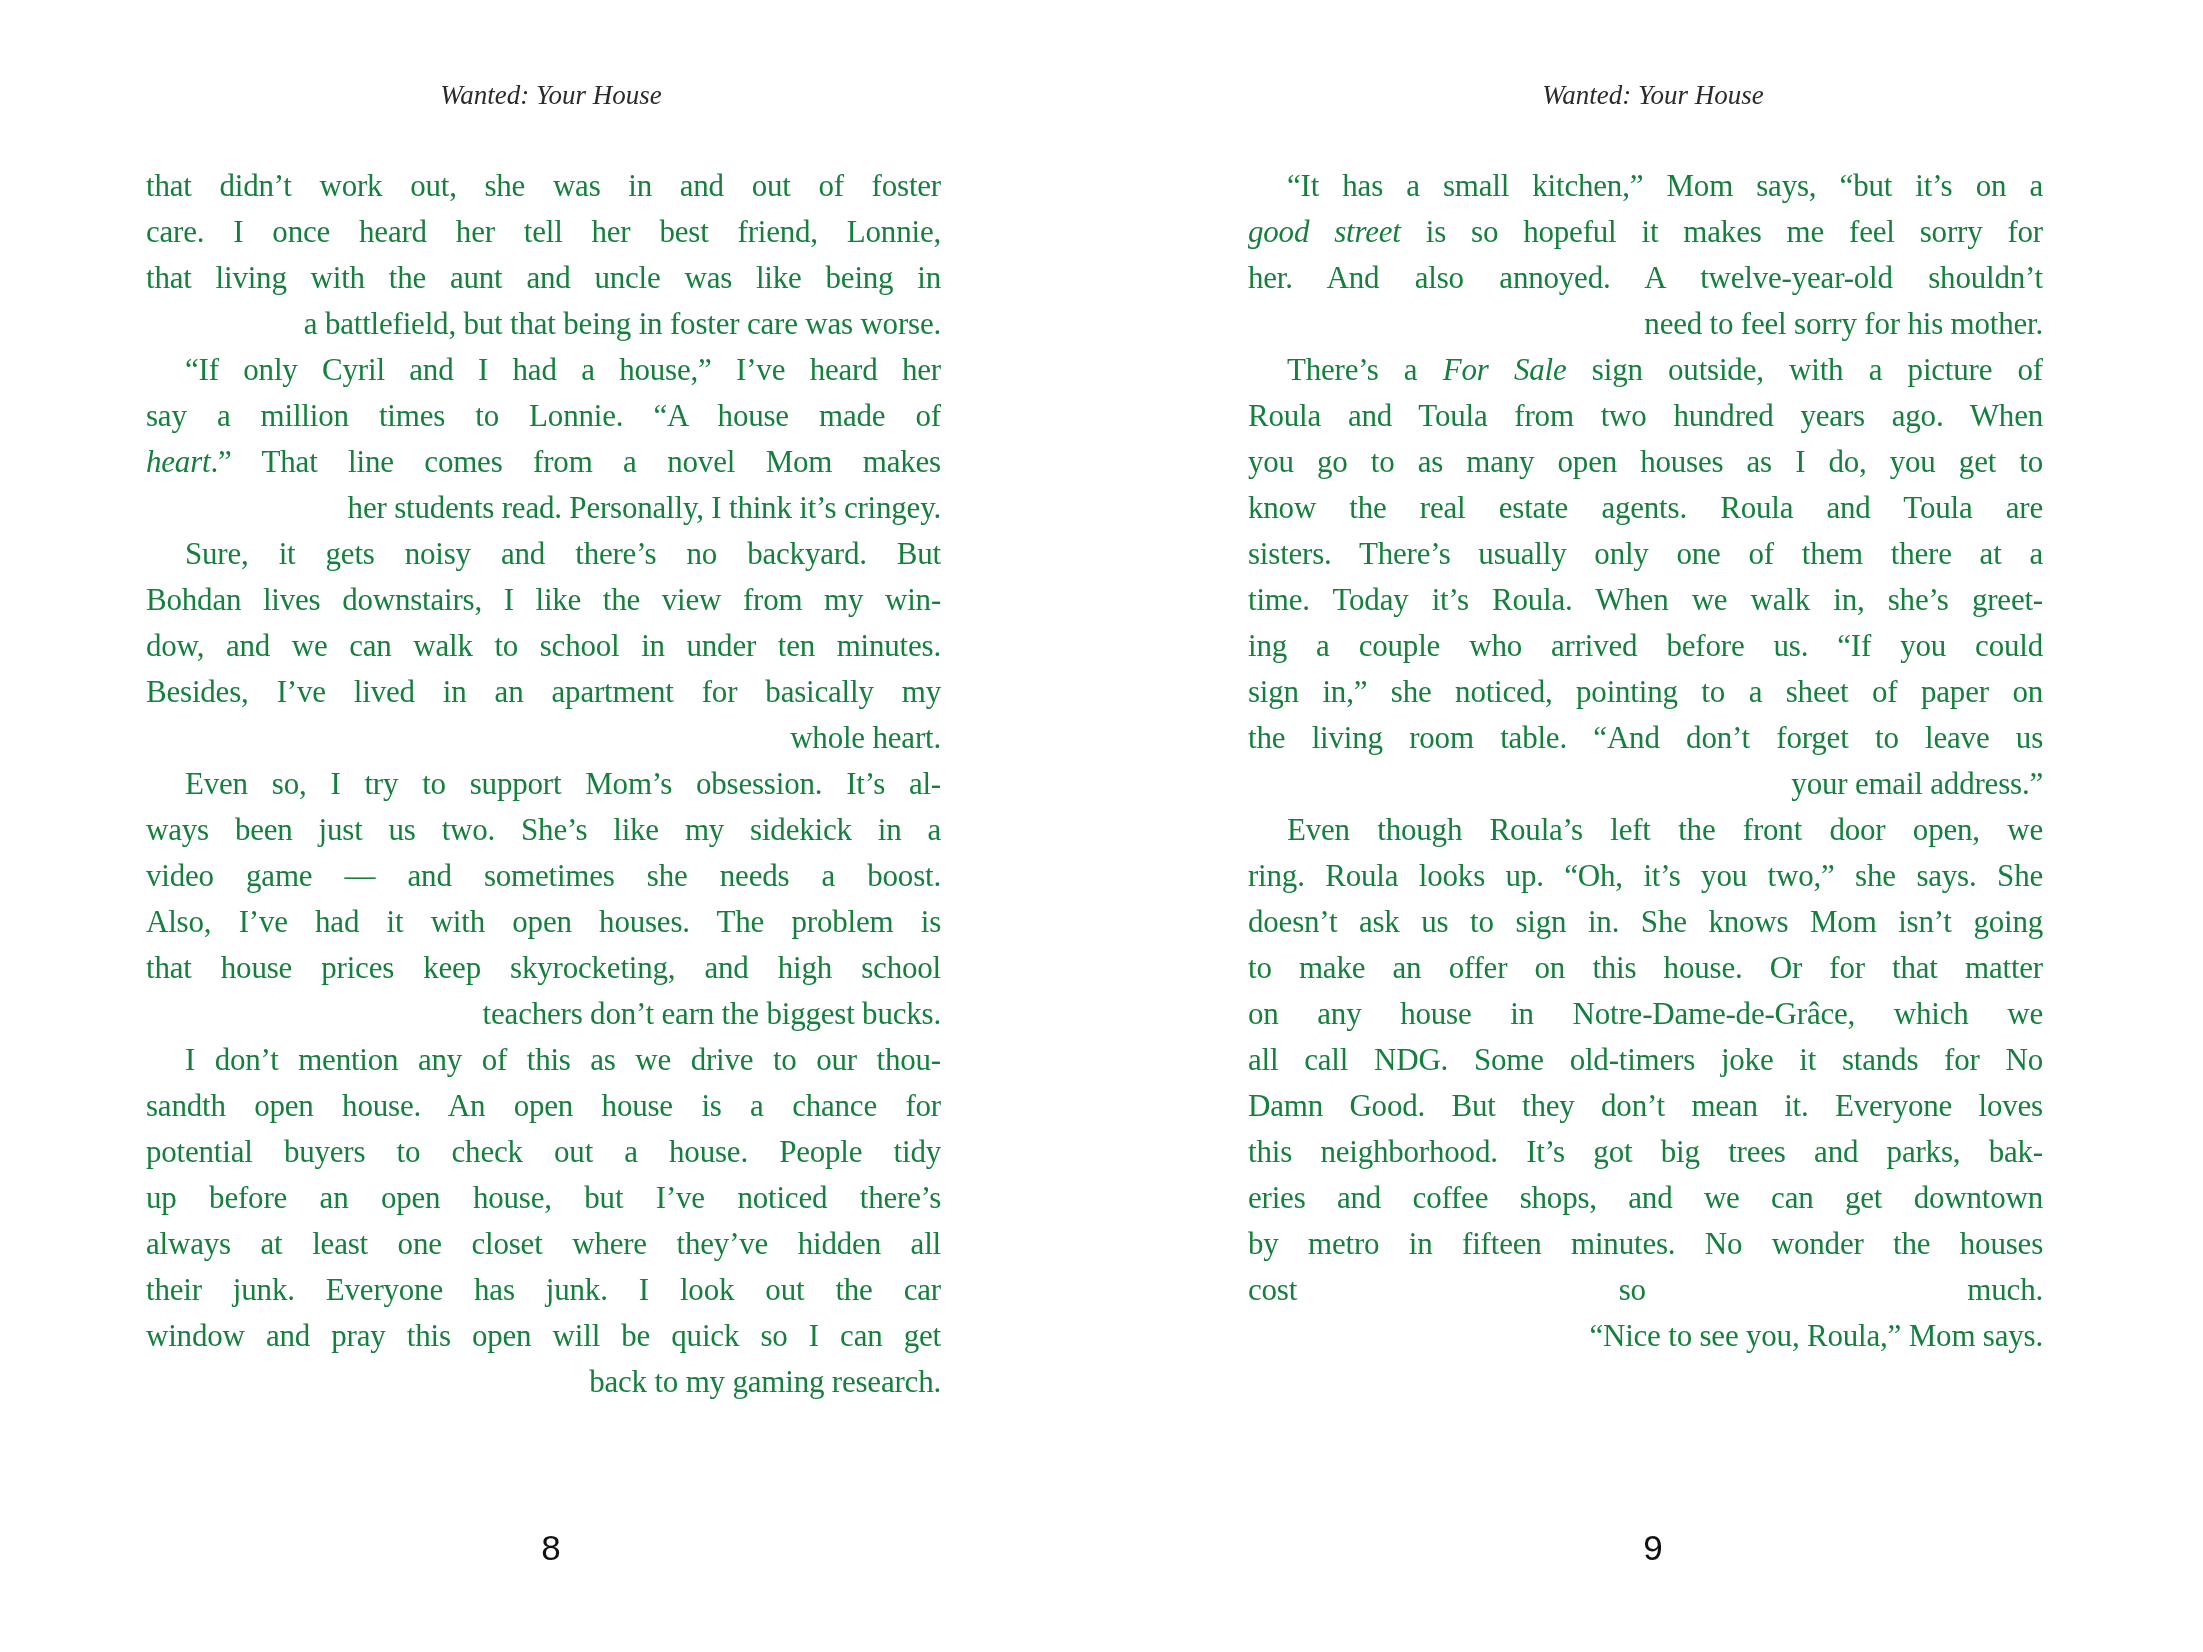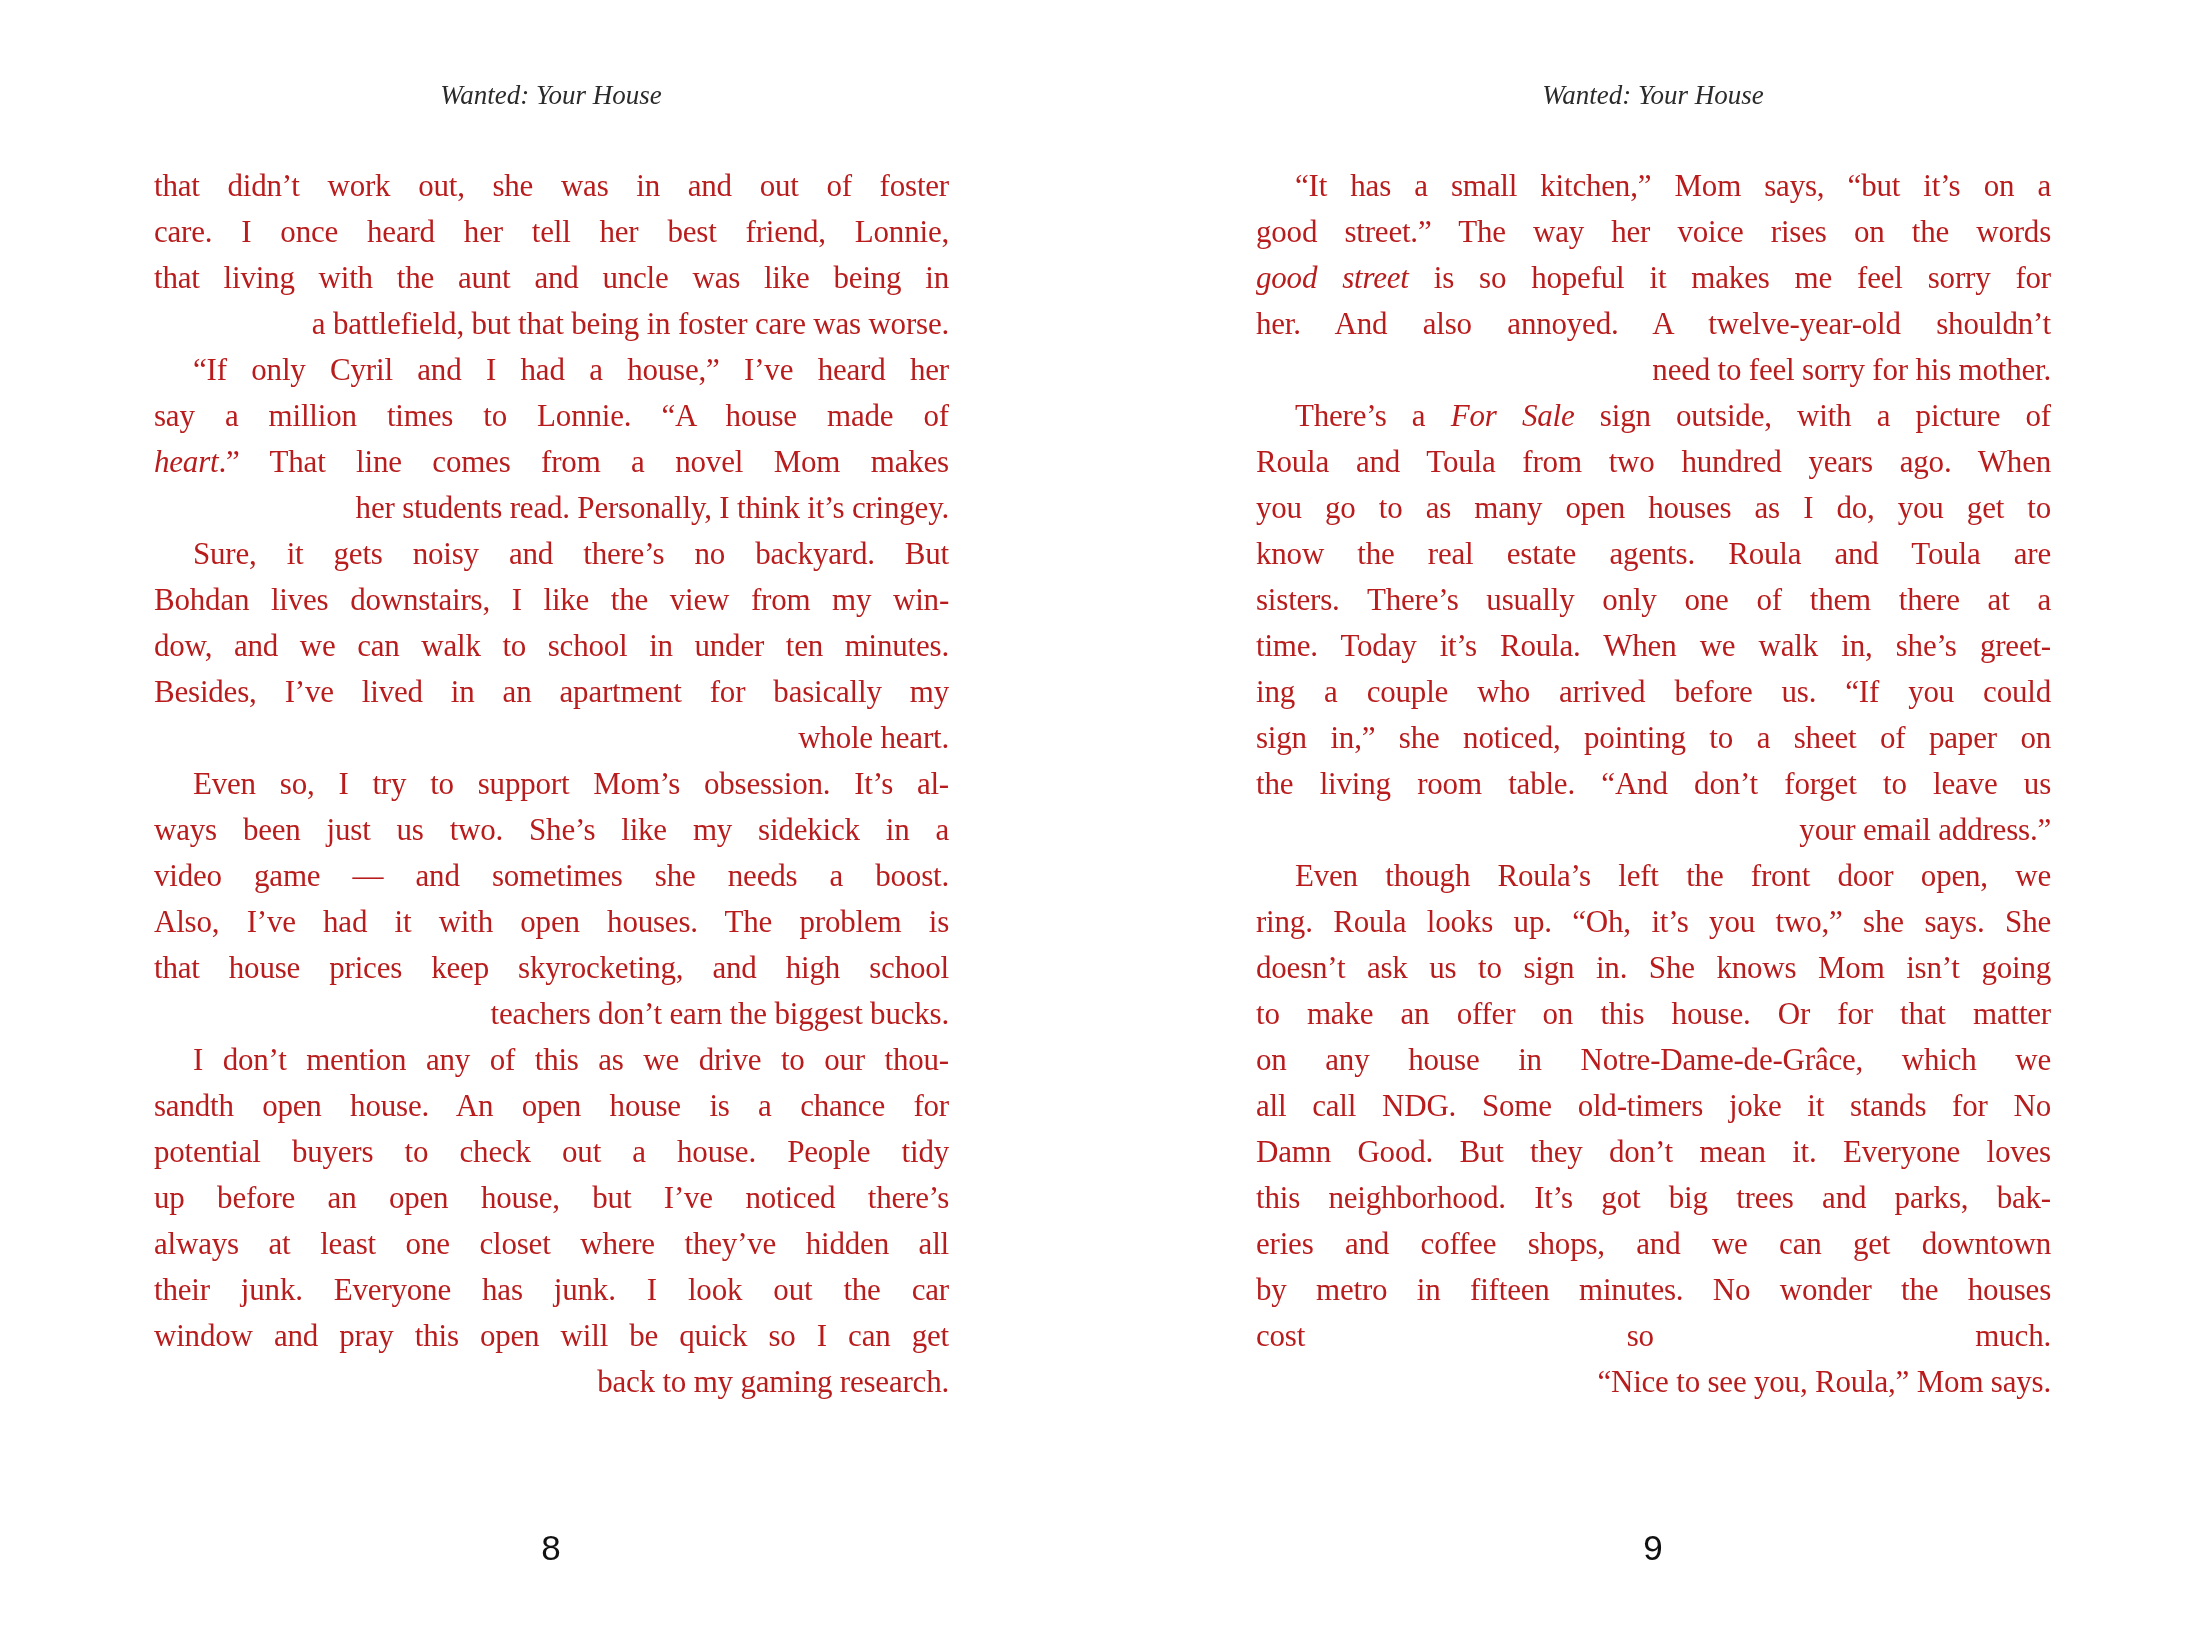--- a/index.html
+++ b/index.html
@@ -26,26 +26,26 @@
     text-align: center;
     font-family: "Liberation Serif", serif;
     font-style: italic;
     font-size: 27px;
     line-height: 29px;
     color: #2b2b2b;
   }
   .page-body {
     position: absolute;
     top: 163px;
-    left: 154px;
+    left: 146px;
     width: 795px;
     font-family: "Liberation Serif", serif;
     font-size: 31px;
     letter-spacing: -0.2px;
-    color: #b91c1c;
+    color: #15803d;
   }
   .line {
     height: 46px;
     line-height: 46px;
     text-align: justify;
     text-align-last: justify;
     overflow: hidden;
     white-space: normal;
   }
   .line.indent { text-indent: 39px; }
@@ -98,21 +98,20 @@
         <div class="line">window and pray this open will be quick so I can get</div>
         <div class="line para-end">back to my gaming research.</div>
       </div>
     <div class="page-number">8</div>
   </div>
 
   <div class="page">
     <div class="running-header">Wanted: Your House</div>
     <div class="page-body">
         <div class="line indent">“It has a small kitchen,” Mom says, “but it’s on a</div>
-        <div class="line">good street.” The way her voice rises on the words</div>
         <div class="line"><i>good street</i> is so hopeful it makes me feel sorry for</div>
         <div class="line">her. And also annoyed. A twelve-year-old shouldn’t</div>
         <div class="line para-end">need to feel sorry for his mother.</div>
         <div class="line indent">There’s a <i>For Sale</i> sign outside, with a picture of</div>
         <div class="line">Roula and Toula from two hundred years ago. When</div>
         <div class="line">you go to as many open houses as I do, you get to</div>
         <div class="line">know the real estate agents. Roula and Toula are</div>
         <div class="line">sisters. There’s usually only one of them there at a</div>
         <div class="line">time. Today it’s Roula. When we walk in, she’s greet-</div>
         <div class="line">ing a couple who arrived before us. “If you could</div>

